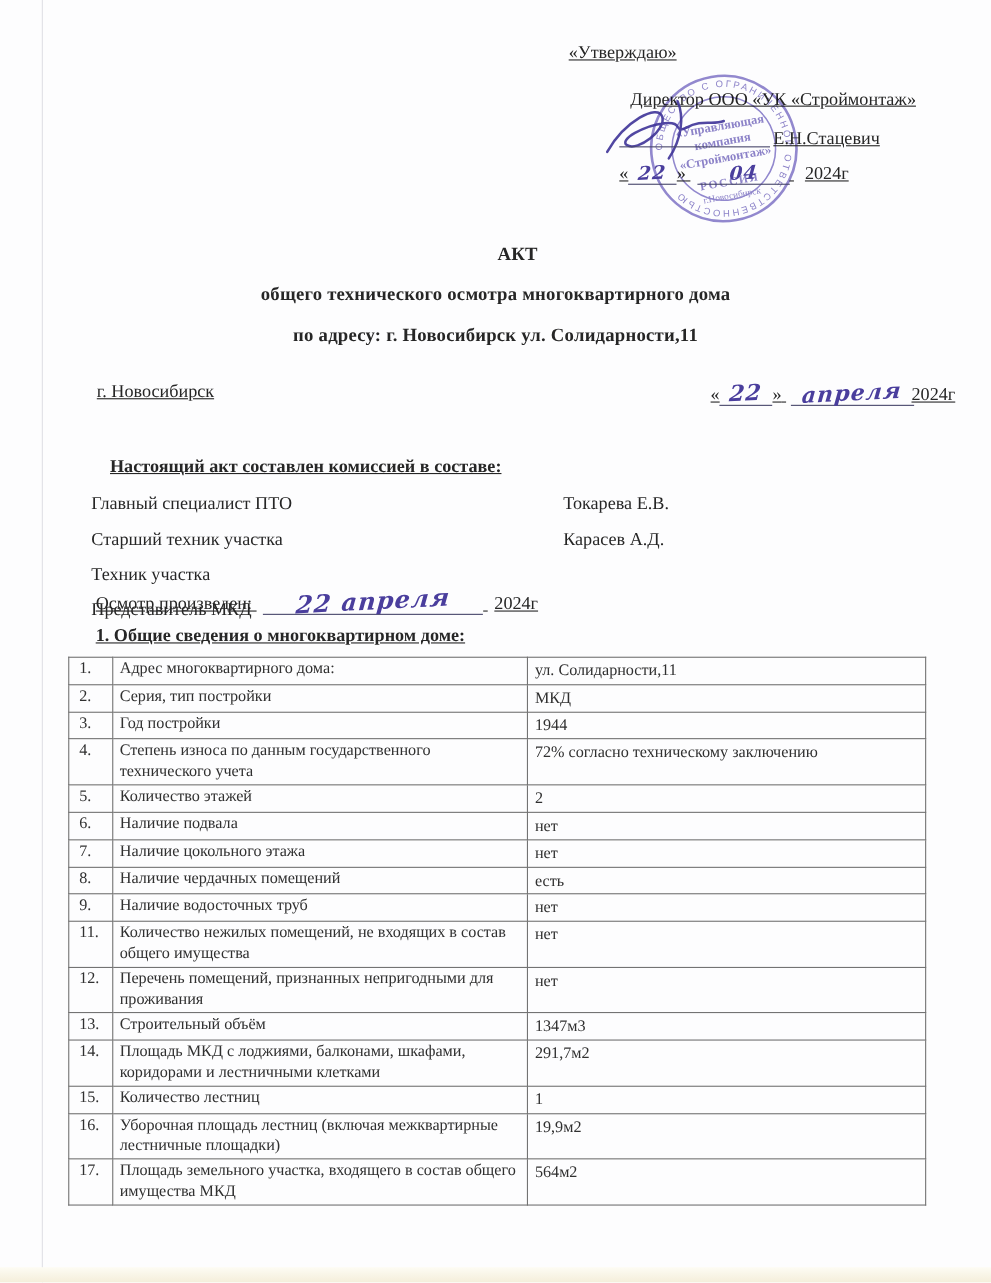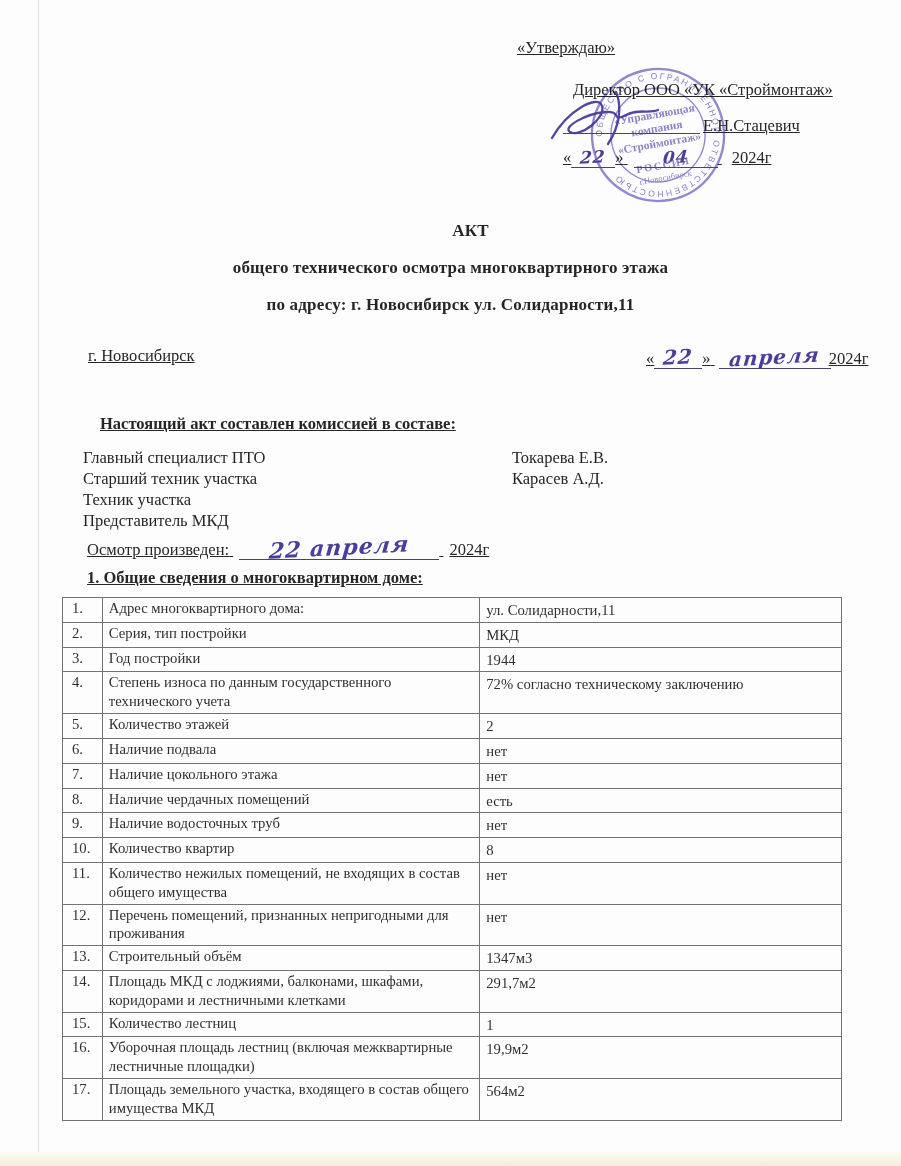--- a/index.html
+++ b/index.html
@@ -27,21 +27,21 @@
   table.info { border-collapse:collapse; width:780px; table-layout:fixed; }
   table.info td {
     border:1px solid #737373; vertical-align:top;
     font-size:14.7px; line-height:1.28; color:#303030;
     padding:1px 6px 2px 6px;
   }
   table.info td.num  { width:38px;  padding-left:9px; }
   table.info td.lbl  { width:360px; }
   table.info td.val  { width:345px; padding-top:3px; }
   
-  .commission-grid { display:grid; grid-template-columns:429px auto; row-gap:0; }
+  .commission-grid { display:grid; grid-template-columns:429px auto; row-gap:11px; }
   .commission-grid span { font-size:16.5px; line-height:21px; display:block; }
   
   .stamp-wrap {
     color:#7b6fc4; opacity:.82; mix-blend-mode:multiply;
     transform:rotate(-10deg);
   }
   .stamp-wrap text { fill:#7468bd; }
   
   .scan-line-left { left:38px; top:0; width:1px; height:100%; background:#e0e0e6; }
   .scan-band-bottom { left:0; bottom:0; width:100%; height:14px;
@@ -91,21 +91,21 @@
 <div class="abs" style="left:563px; top:133px; width:137px; height:1px; background:#46456a;"></div>
 <div class="abs t16" style="left:703px; top:116px;text-align:right;">Е.Н.Стацевич</div>
 
 <div class="abs t16" style="left:563px; top:148px;">
   <span>«</span><span class="uline" style="width:44px;"><span class="hw" style="font-size:17px; margin-bottom:-3px;">22</span></span><span>»</span>
   <span class="uline" style="width:84px; margin-left:6px;"><span class="hw" style="font-size:17px; margin-bottom:-3px;">04</span></span>
   <span style="margin-left:10px;">2024г</span>
 </div>
 
 <div class="abs title-line" style="top:221px;margin-left:20px;">АКТ</div>
-<div class="abs title-line" style="top:258px;">общего технического осмотра многоквартирного этажа</div>
+<div class="abs title-line" style="top:258px;">общего технического осмотра многоквартирного дома</div>
 <div class="abs title-line" style="top:295px;">по адресу: г. Новосибирск ул. Солидарности,11</div>
 
 <div class="abs t16" style="left:88px; top:346px;">г. Новосибирск</div>
 <div class="abs t16" style="left:646px; top:347px;">
   <span>«</span><span class="uline" style="width:48px;"><span class="hw" style="font-size:20px; margin-bottom:-3px;">22</span></span><span>»</span>
   <span class="uline" style="width:112px; margin-left:4px;"><span class="hw" style="font-size:20px; margin-bottom:-3px;">апреля</span></span><span style="margin-left:-2px;">2024г</span>
 </div>
 
 <div class="abs t16 b" style="left:100px; top:414px;">Настоящий акт составлен комиссией в составе:</div>
 
@@ -170,25 +170,20 @@
         <td class="num">8.</td>
         <td class="lbl">Наличие чердачных помещений</td>
         <td class="val">есть</td>
       </tr>
       <tr>
         <td class="num">9.</td>
         <td class="lbl">Наличие водосточных труб</td>
         <td class="val">нет</td>
       </tr>
       <tr>
-        <td class="num">10.</td>
-        <td class="lbl">Количество квартир</td>
-        <td class="val">8</td>
-      </tr>
-      <tr>
         <td class="num">11.</td>
         <td class="lbl">Количество нежилых помещений, не входящих в состав общего имущества</td>
         <td class="val">нет</td>
       </tr>
       <tr>
         <td class="num">12.</td>
         <td class="lbl">Перечень помещений, признанных  непригодными для проживания</td>
         <td class="val">нет</td>
       </tr>
       <tr>

